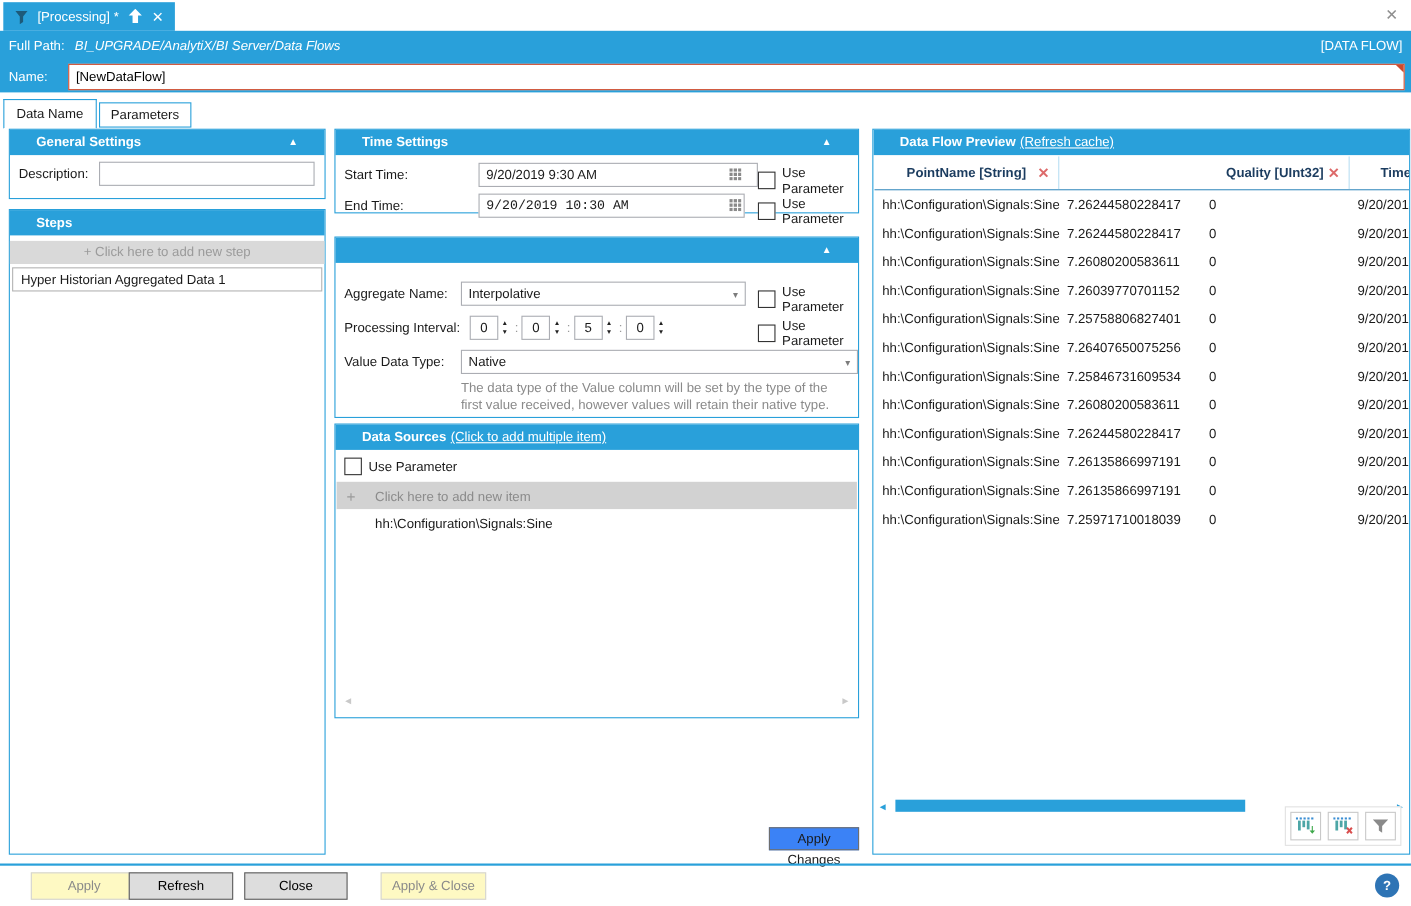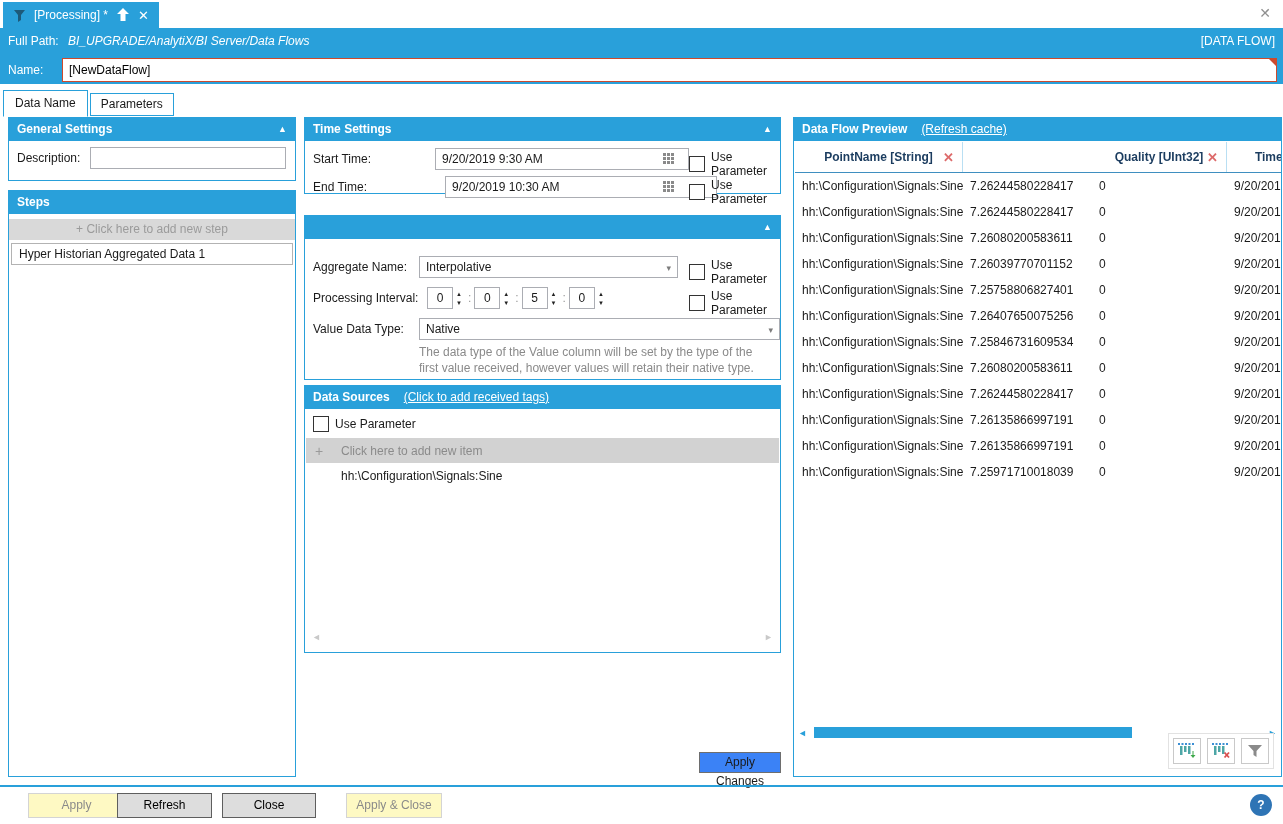--- a/index.html
+++ b/index.html
@@ -21,21 +21,21 @@
               border:1px solid #cd4a2d;padding:2px 6px;line-height:18px;}
   .name-corner{position:absolute;right:7px;top:31px;width:0;height:0;
                border-top:7px solid #cd4a2d;border-left:7px solid transparent;}
   
   .tabs{position:absolute;top:90px;left:3px;display:flex;align-items:flex-end;}
   .tab{border:1px solid #29a0da;background:#fff;padding:3px 10px 4px;margin-right:2px;cursor:default;}
   .tab.active{border-bottom:1px solid #fff;padding:5px 11px 6px;margin-bottom:-1px;}
   
   .panel{position:absolute;border:1px solid #29a0da;background:#fff;box-sizing:border-box;}
   .phead{height:23px;background:#29a0da;color:#fff;font-weight:bold;line-height:23px;
-         padding:0 8px;display:flex;align-items:center;gap:14px;}
+         padding:0 24px;display:flex;align-items:center;gap:4px;}
   .phead .grow{flex:1;}
   .phead .collapse{font-size:9px;font-weight:normal;}
   .plink{color:#fff;font-weight:normal;text-decoration:underline;cursor:pointer;}
   
   .inputbox{border:1px solid #abadb3;background:#fff;height:20px;line-height:20px;padding:0 6px;
             box-sizing:content-box;position:absolute;}
   .ddcaret{position:absolute;right:6px;top:0;color:#7c7c7c;font-size:9px;line-height:22px;}
   .gridicon{position:absolute;right:5px;top:4px;}
   .cb{width:14px;height:14px;border:1px solid #333;background:#fff;display:inline-block;
       vertical-align:middle;margin-right:6px;flex:none;}
@@ -162,21 +162,21 @@
           <rect x="4" y="8" width="3" height="3"></rect>
           <rect x="8" y="8" width="3" height="3"></rect>
         </g>
       </svg>
   </span>
   <div class="cbrow" style="position:absolute;left:384px;top:32px;">
     <span class="cb"></span>
     <span>Use Parameter</span>
   </div>
   <span class="lbl" style="left:8px;top:62px;">End Time:</span>
-  <div class="inputbox" style="left:140px;top:58px;width:224px;padding-right:40px;">9/20/2019 10:30 AM</div>
+  <div class="inputbox" style="left:130px;top:58px;width:224px;padding-right:10px;font-family:Liberation Mono, monospace;">9/20/2019 10:30 AM</div>
   <span class="gridicon" style="left:358px;top:63px;">
     <svg width="11" height="11" viewBox="0 0 11 11">
         <g fill="#8a8a8a">
           <rect x="0" y="0" width="3" height="3"></rect>
           <rect x="4" y="0" width="3" height="3"></rect>
           <rect x="8" y="0" width="3" height="3"></rect>
           <rect x="0" y="4" width="3" height="3"></rect>
           <rect x="4" y="4" width="3" height="3"></rect>
           <rect x="8" y="4" width="3" height="3"></rect>
           <rect x="0" y="8" width="3" height="3"></rect>
@@ -247,21 +247,21 @@
   <div class="inputbox" style="left:114px;top:102px;width:335px;padding-right:18px;">
     <span>Native</span>
     <span class="ddcaret">▾</span>
   </div>
   <div style="position:absolute;left:114px;top:128px;width:350px;color:#8a8a8a;line-height:16px;">The data type of the Value column will be set by the type of the first value received, however values will retain their native type.</div>
 </div>
 
 <div class="panel" style="left:304px;top:385px;width:477px;height:268px;">
   <div class="phead">
     <span>Data Sources</span>
-    <span class="plink">(Click to add received tags)</span>
+    <span class="plink">(Click to add multiple item)</span>
   </div>
   <div class="cbrow" style="position:absolute;left:8px;top:30px;">
     <span class="cb"></span>
     <span>Use Parameter</span>
   </div>
   <div class="ds-grid">
     <div class="ds-addrow">
       <span class="ds-plus-col">+</span>
       <span class="ds-name-col" style="border-left-color:transparent;">Click here to add new item</span>
     </div>

